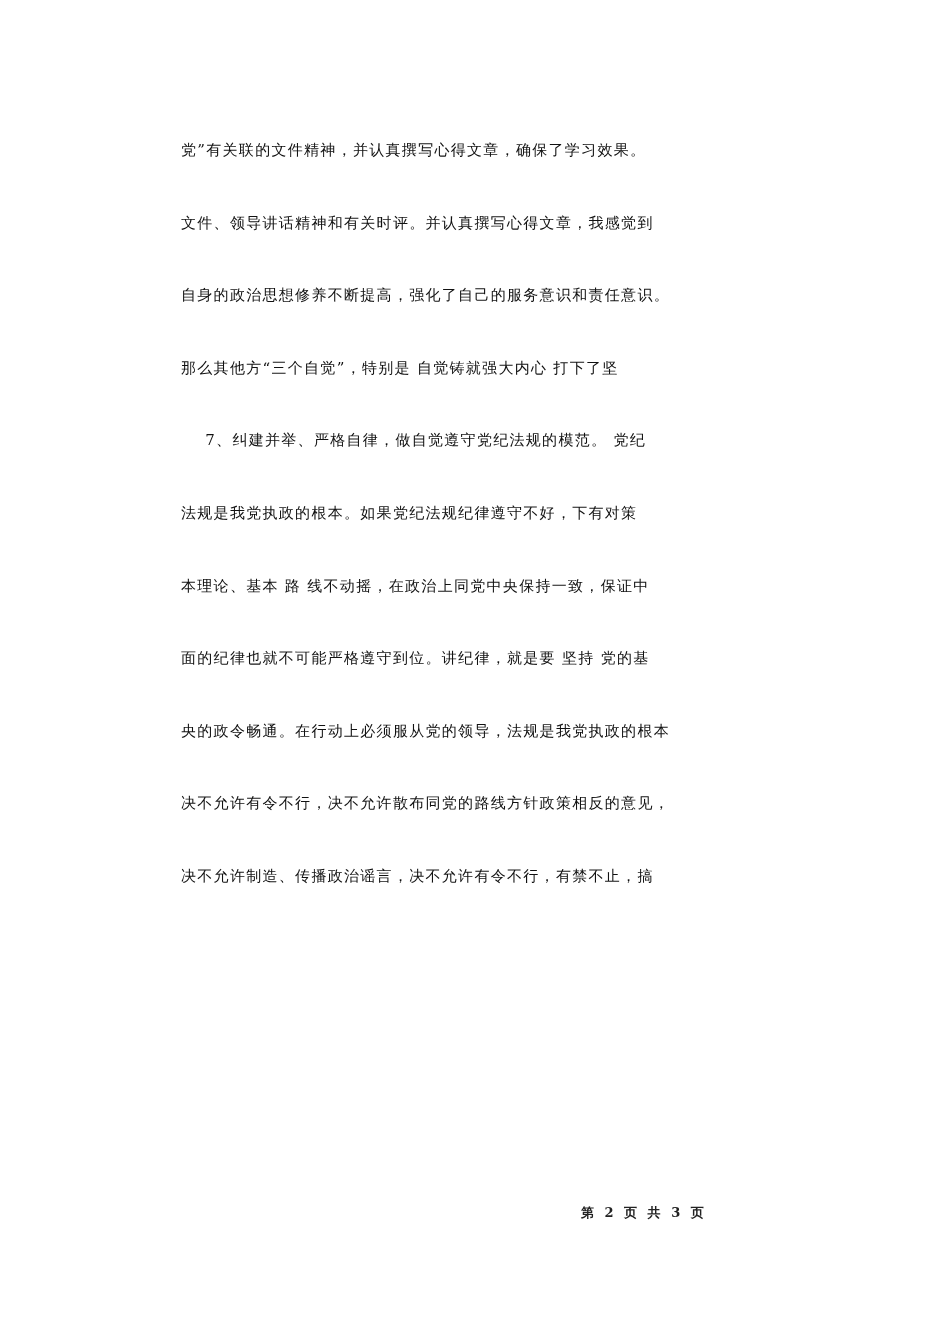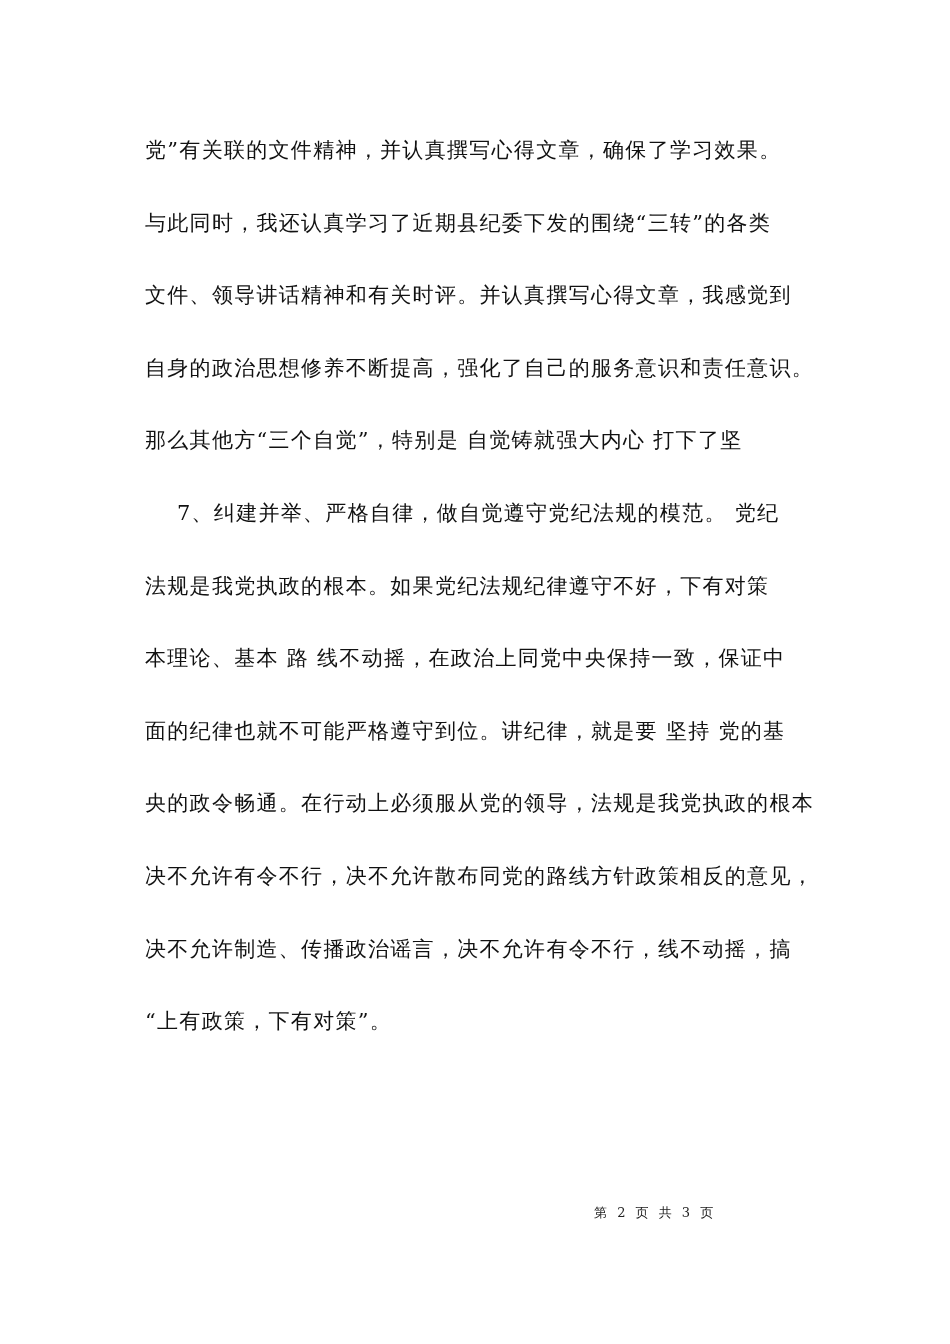--- a/index.html
+++ b/index.html
@@ -24,49 +24,49 @@
       background: #ffffff;
     }
     .content {
       position: absolute;
       left: 145px;
       top: 132px;
       width: 665px;
     }
     .line {
       height: 72.6px;
-      font-size: 21px;
+      font-size: 15px;
       line-height: 36px;
       white-space: pre;
       letter-spacing: 1.3px;
+      margin-left: 36px;
     }
     .footer {
       position: absolute;
-      left: 594px;
+      left: 581px;
       top: 1204px;
       font-size: 13px;
       letter-spacing: 3px;
       color: #222222;
       white-space: pre;
+      font-weight: bold;
     }
   </style>
 </head>
 <body>
 
 <div class="page">
   <div class="content">
     <div class="line">党”有关联的文件精神，并认真撰写心得文章，确保了学习效果。</div>
-    <div class="line">与此同时，我还认真学习了近期县纪委下发的围绕“三转”的各类</div>
     <div class="line">文件、领导讲话精神和有关时评。并认真撰写心得文章，我感觉到</div>
     <div class="line">自身的政治思想修养不断提高，强化了自己的服务意识和责任意识。</div>
     <div class="line">那么其他方“三个自觉”，特别是 自觉铸就强大内心 打下了坚</div>
     <div class="line">    7、纠建并举、严格自律，做自觉遵守党纪法规的模范。 党纪</div>
     <div class="line">法规是我党执政的根本。如果党纪法规纪律遵守不好，下有对策</div>
     <div class="line">本理论、基本 路 线不动摇，在政治上同党中央保持一致，保证中</div>
     <div class="line">面的纪律也就不可能严格遵守到位。讲纪律，就是要 坚持 党的基</div>
     <div class="line">央的政令畅通。在行动上必须服从党的领导，法规是我党执政的根本</div>
     <div class="line">决不允许有令不行，决不允许散布同党的路线方针政策相反的意见，</div>
-    <div class="line">决不允许制造、传播政治谣言，决不允许有令不行，线不动摇，搞</div>
-    <div class="line">“上有政策，下有对策”。</div>
+    <div class="line">决不允许制造、传播政治谣言，决不允许有令不行，有禁不止，搞</div>
   </div>
 
   <div class="footer">第 2 页 共 3 页</div>
 </div>
 
 </body></html>

